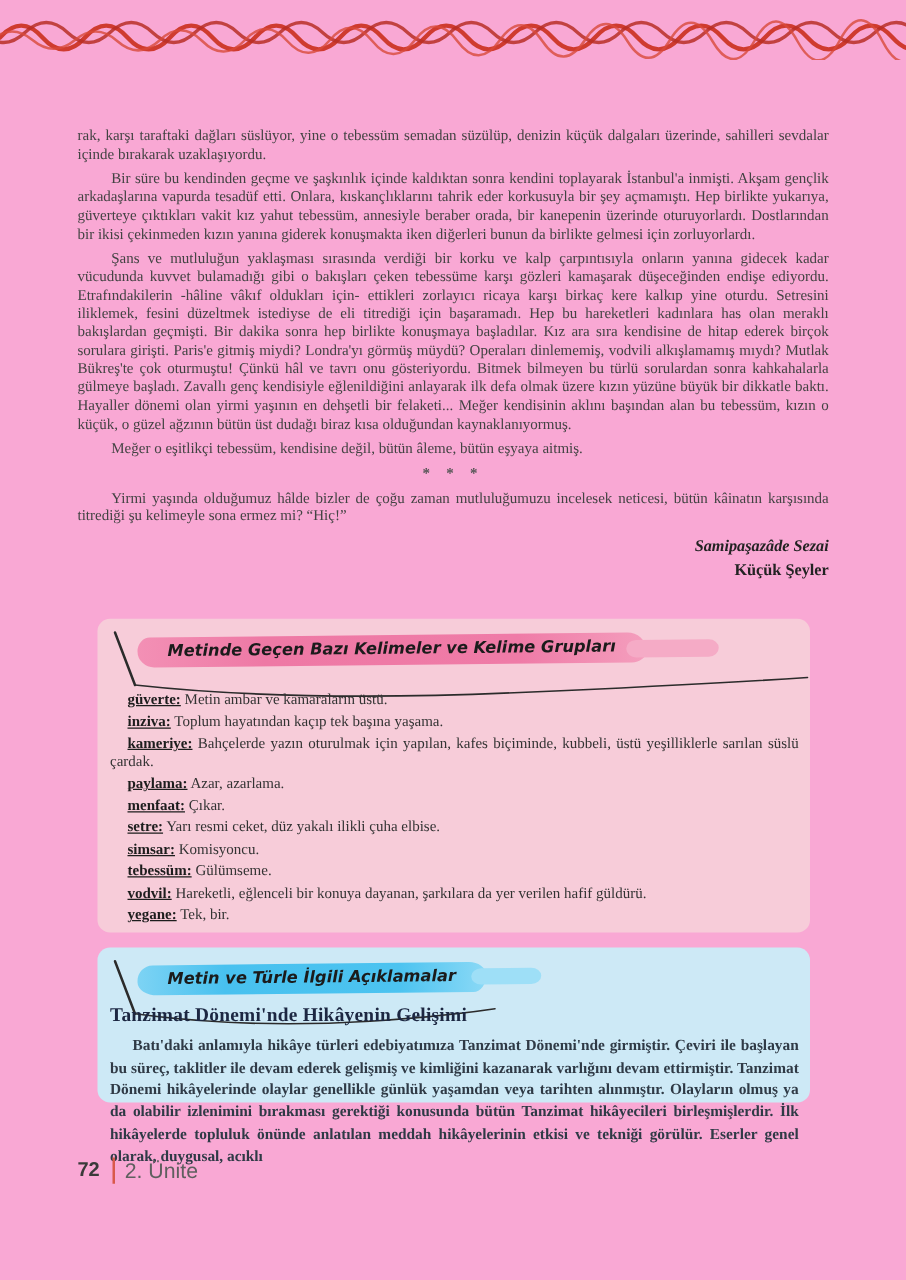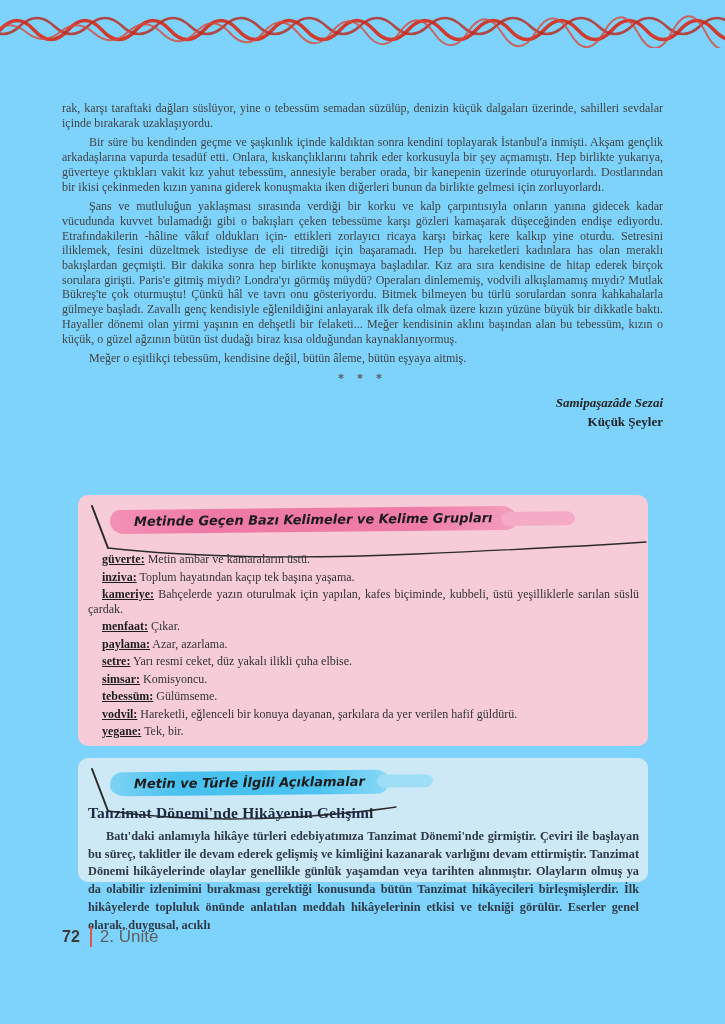--- a/index.html
+++ b/index.html
@@ -1,18 +1,18 @@
 <!DOCTYPE html>
 <html lang="tr"><head>
 <meta charset="utf-8">
 <style>
   * { margin:0; padding:0; box-sizing:border-box; }
   html,body { background:#ffffff; }
   .page {
-    position:relative; width:725px; height:1024px; background:#7dd3fc;
+    position:relative; width:725px; height:1024px; background:#f9a8d4;
     overflow:hidden; font-family:"Liberation Serif", serif; color:#3f3f3f;
   }
 
   
   .top-waves { position:absolute; top:6px; left:0; width:725px; height:42px; }
 
   
   .story {
     position:absolute; top:101px; left:62px; width:601px;
     font-size:12px; line-height:14.7px; text-align:justify; color:#434343;
@@ -85,40 +85,41 @@
     <path d="M-14 20 Q3 36 20 20 T54 20 T88 20 T122 20 T156 20 T190 20 T224 20 T258 20 T292 20 T326 20 T360 20 T394 20 T428 20 T462 20 T496 20 T530 20 T564 20 T598 20 T632 20 T666 20 T700 20 T734 20" fill="none" stroke="#b92f26" stroke-width="2.6" stroke-linecap="round" opacity="0.85"></path>
     <path d="M-8 27 Q9 12 26 26 T60 26 T94 27 T128 26 T162 27 T196 26 T230 27 T264 26 T298 27 T332 26 T366 27 T400 26 T434 27 T468 26 T502 27 T536 26 T570 27 T604 26 T638 27 T672 26 T706 27 T740 26" fill="none" stroke="#d84a3a" stroke-width="2" stroke-linecap="round" opacity="0.8"></path>
   </svg>
 
   <div class="story">
     <p>rak, karşı taraftaki dağları süslüyor, yine o tebessüm semadan süzülüp, denizin küçük dalgaları üzerinde, sahilleri sevdalar içinde bırakarak uzaklaşıyordu.</p>
     <p class="indent">Bir süre bu kendinden geçme ve şaşkınlık içinde kaldıktan sonra kendini toplayarak İstanbul'a inmişti. Akşam gençlik arkadaşlarına vapurda tesadüf etti. Onlara, kıskançlıklarını tahrik eder korkusuyla bir şey açmamıştı. Hep birlikte yukarıya, güverteye çıktıkları vakit kız yahut tebessüm, annesiyle beraber orada, bir kanepenin üzerinde oturuyorlardı. Dostlarından bir ikisi çekinmeden kızın yanına giderek konuşmakta iken diğerleri bunun da birlikte gelmesi için zorluyorlardı.</p>
     <p class="indent">Şans ve mutluluğun yaklaşması sırasında verdiği bir korku ve kalp çarpıntısıyla onların yanına gidecek kadar vücudunda kuvvet bulamadığı gibi o bakışları çeken tebessüme karşı gözleri kamaşarak düşeceğinden endişe ediyordu. Etrafındakilerin -hâline vâkıf oldukları için- ettikleri zorlayıcı ricaya karşı birkaç kere kalkıp yine oturdu. Setresini iliklemek, fesini düzeltmek istediyse de eli titrediği için başaramadı. Hep bu hareketleri kadınlara has olan meraklı bakışlardan geçmişti. Bir dakika sonra hep birlikte konuşmaya başladılar. Kız ara sıra kendisine de hitap ederek birçok sorulara girişti. Paris'e gitmiş miydi? Londra'yı görmüş müydü? Operaları dinlememiş, vodvili alkışlamamış mıydı? Mutlak Bükreş'te çok oturmuştu! Çünkü hâl ve tavrı onu gösteriyordu. Bitmek bilmeyen bu türlü sorulardan sonra kahkahalarla gülmeye başladı. Zavallı genç kendisiyle eğlenildiğini anlayarak ilk defa olmak üzere kızın yüzüne büyük bir dikkatle baktı. Hayaller dönemi olan yirmi yaşının en dehşetli bir felaketi... Meğer kendisinin aklını başından alan bu tebessüm, kızın o küçük, o güzel ağzının bütün üst dudağı biraz kısa olduğundan kaynaklanıyormuş.</p>
     <p class="indent">Meğer o eşitlikçi tebessüm, kendisine değil, bütün âleme, bütün eşyaya aitmiş.</p>
     <p class="sep">* * *</p>
+    <p class="indent">Yirmi yaşında olduğumuz hâlde bizler de çoğu zaman mutluluğumuzu incelesek neticesi, bütün kâinatın karşısında titrediği şu kelimeyle sona ermez mi? “Hiç!”</p>
     <div class="signature">
       <div class="author">Samipaşazâde Sezai</div>
       <div class="work">Küçük Şeyler</div>
     </div>
   </div>
 
   <div class="vocab-box">
     <div class="ribbon-wrap">
       <svg class="flourish" width="600" height="58" viewBox="0 0 600 58">
         <path d="M6 2 Q12 18 22 44" fill="none" stroke="#2b2b2b" stroke-width="2" stroke-linecap="round"></path>
         <path d="M22 44 Q150 58 330 50 Q470 44 560 38" fill="none" stroke="#2b2b2b" stroke-width="1.3" stroke-linecap="round"></path>
       </svg>
       <span class="ribbon pink">Metinde Geçen Bazı Kelimeler ve Kelime Grupları</span>
     </div>
     <div class="vocab-list">
       <p><b>güverte:</b> <span>Metin ambar ve kamaraların üstü.</span></p>
       <p><b>inziva:</b> <span>Toplum hayatından kaçıp tek başına yaşama.</span></p>
       <p><b>kameriye:</b> <span>Bahçelerde yazın oturulmak için yapılan, kafes biçiminde, kubbeli, üstü yeşilliklerle sarılan süslü çardak.</span></p>
+      <p><b>paylama:</b> <span>Azar, azarlama.</span></p>
       <p><b>menfaat:</b> <span>Çıkar.</span></p>
-      <p><b>paylama:</b> <span>Azar, azarlama.</span></p>
       <p><b>setre:</b> <span>Yarı resmi ceket, düz yakalı ilikli çuha elbise.</span></p>
       <p><b>simsar:</b> <span>Komisyoncu.</span></p>
       <p><b>tebessüm:</b> <span>Gülümseme.</span></p>
       <p><b>vodvil:</b> <span>Hareketli, eğlenceli bir konuya dayanan, şarkılara da yer verilen hafif güldürü.</span></p>
       <p><b>yegane:</b> <span>Tek, bir.</span></p>
     </div>
   </div>
 
   <div class="info-box">
     <div class="ribbon-wrap">

